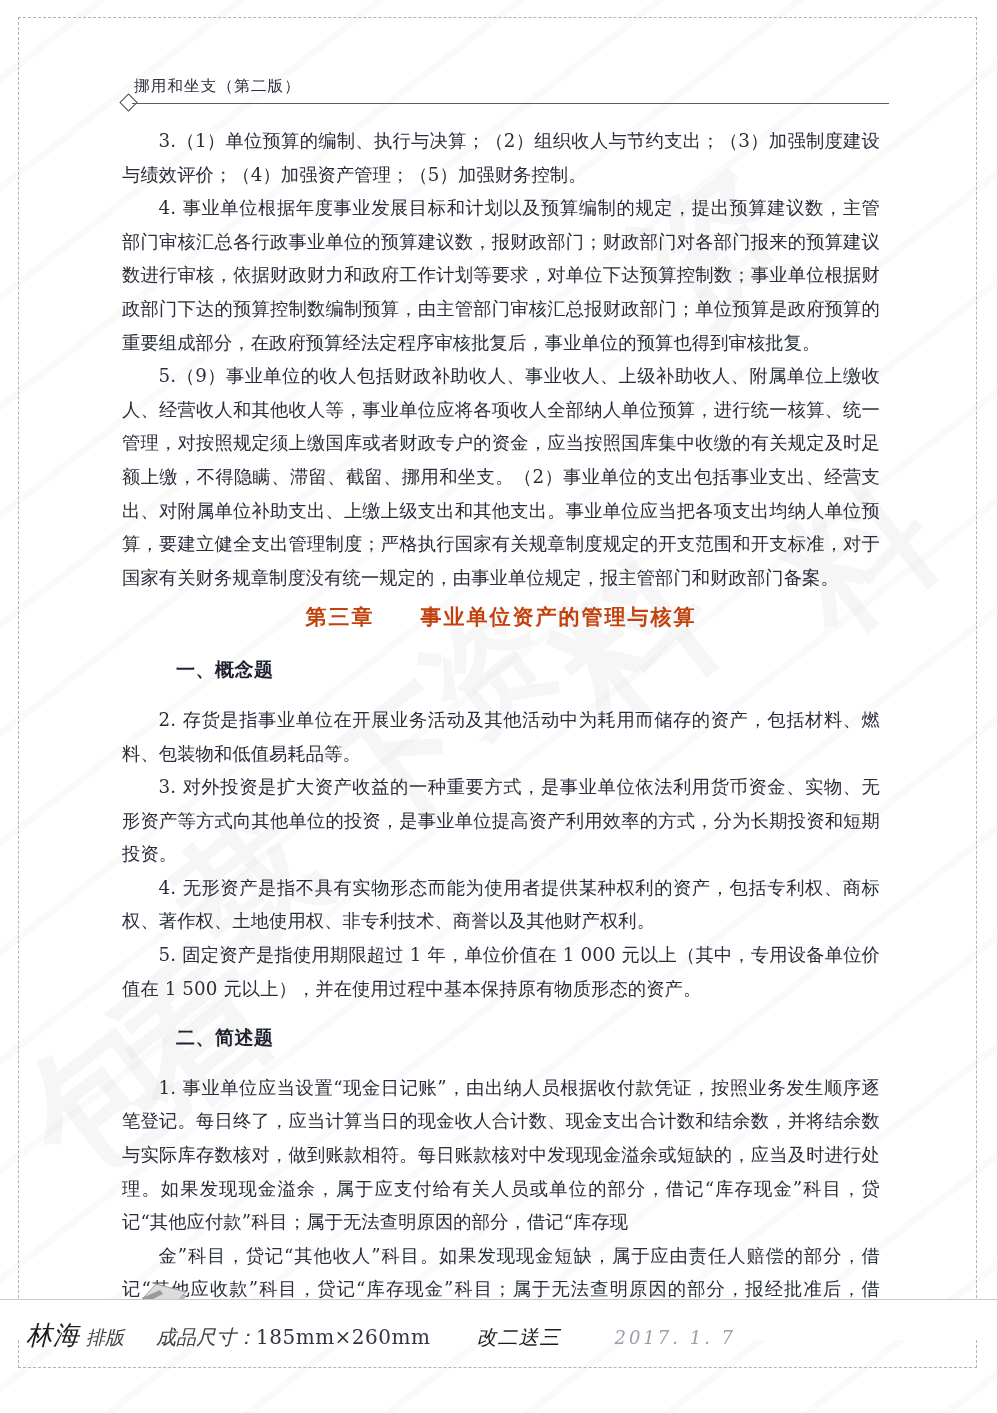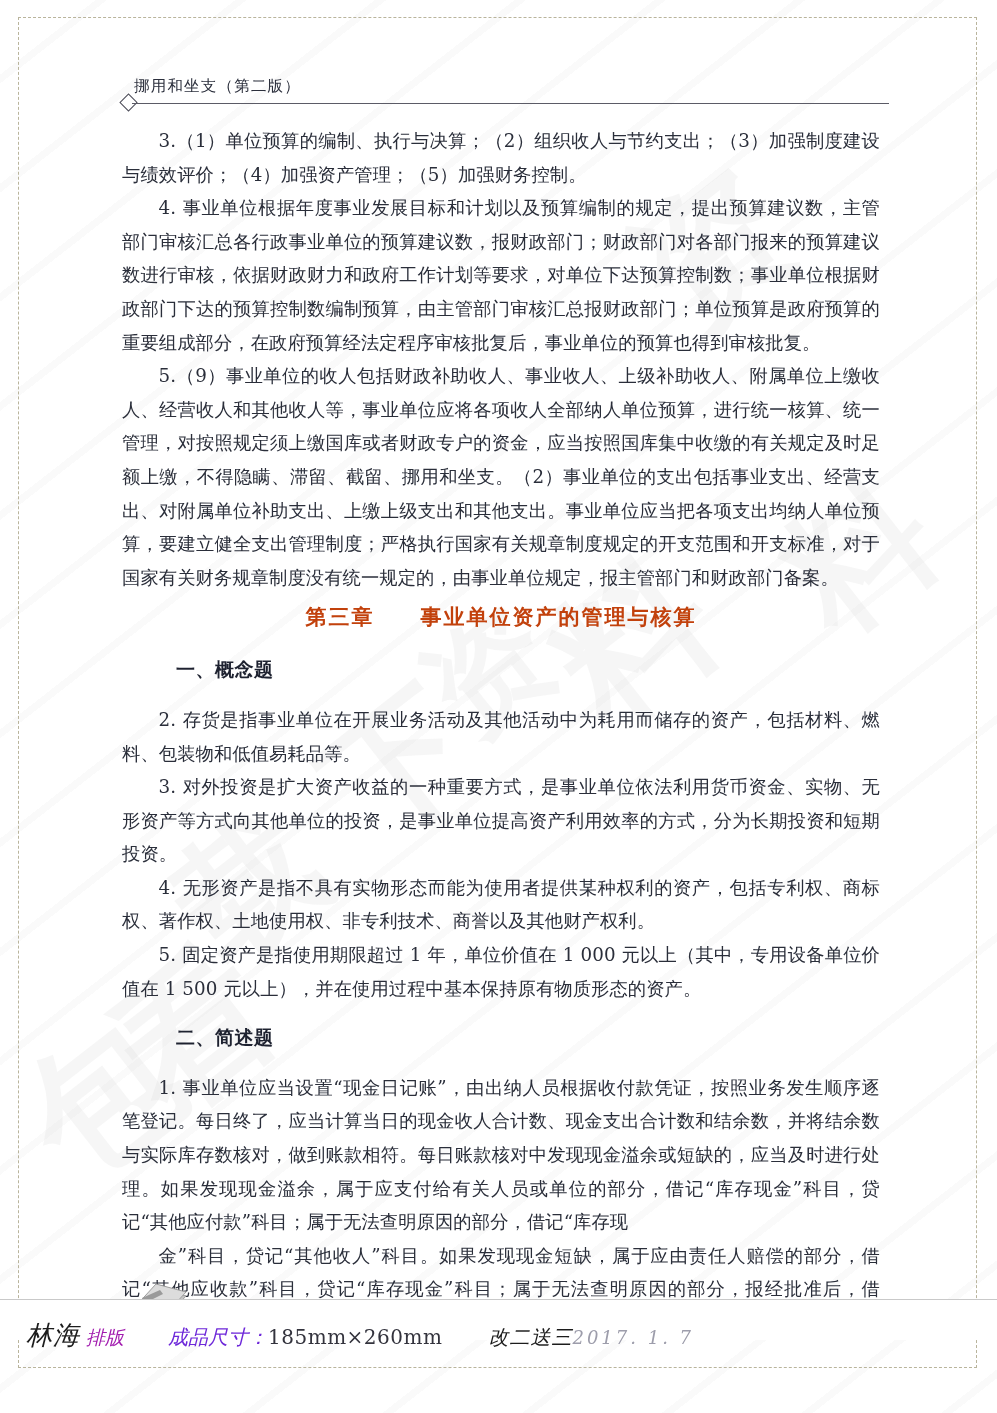--- a/index.html
+++ b/index.html
@@ -179,30 +179,30 @@
   }
   .pb-name {
     font-size: 26px;
     color: #1c1c1c;
     font-family: "DejaVu Serif", "Liberation Serif", serif;
     font-style: italic;
     letter-spacing: 1px;
   }
   .pb-role {
     font-size: 19px;
-    color: #a21caf;
+    color: #404040;
     margin-left: 6px;
     font-family: "DejaVu Serif", "Liberation Serif", serif;
     font-style: italic;
     margin-top: 13px;
   }
   .pb-size-label {
     font-size: 20px;
-    color: #6d28d9;
-    margin-left: 44px;
+    color: #404040;
+    margin-left: 32px;
     font-family: "DejaVu Serif", "Liberation Serif", serif;
     font-style: italic;
   }
   .pb-size-value {
     font-size: 20px;
     color: #33333d;
     font-family: "DejaVu Serif", "Liberation Serif", serif;
     letter-spacing: 0.5px;
     margin-top: 20px;
   }
@@ -210,20 +210,21 @@
     font-size: 20px;
     color: #1c1c1c;
     margin-left: 46px;
     font-family: Liberation Mono, monospace;
     font-style: italic;
     letter-spacing: 1px;
   }
   .pb-date {
     font-size: 18px;
     color: #9d9dab;
+    margin-left: 54px;
     font-family: "DejaVu Serif", "Liberation Serif", serif;
     font-style: italic;
     letter-spacing: 3px;
   }
 </style>
 </head>
 <body>
 
 <div id="page-sheet">
 

